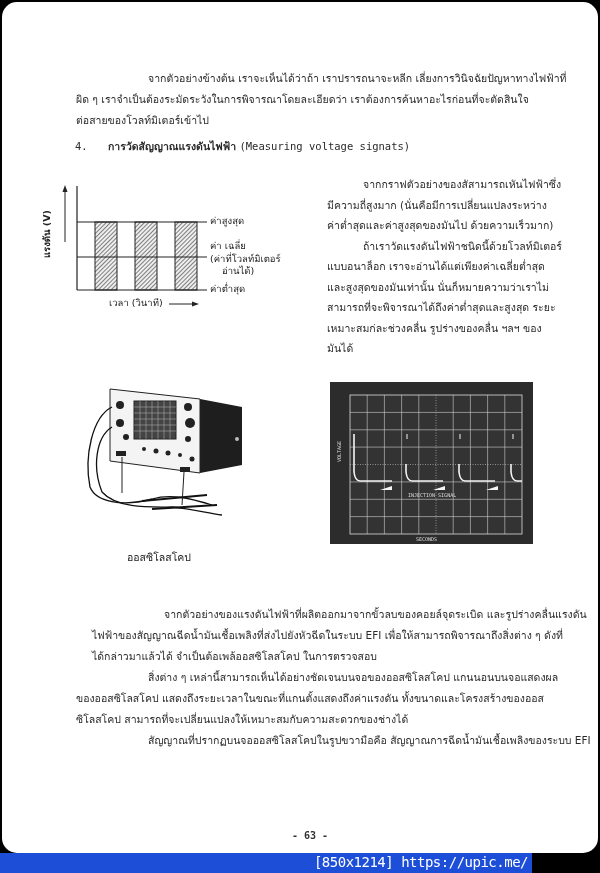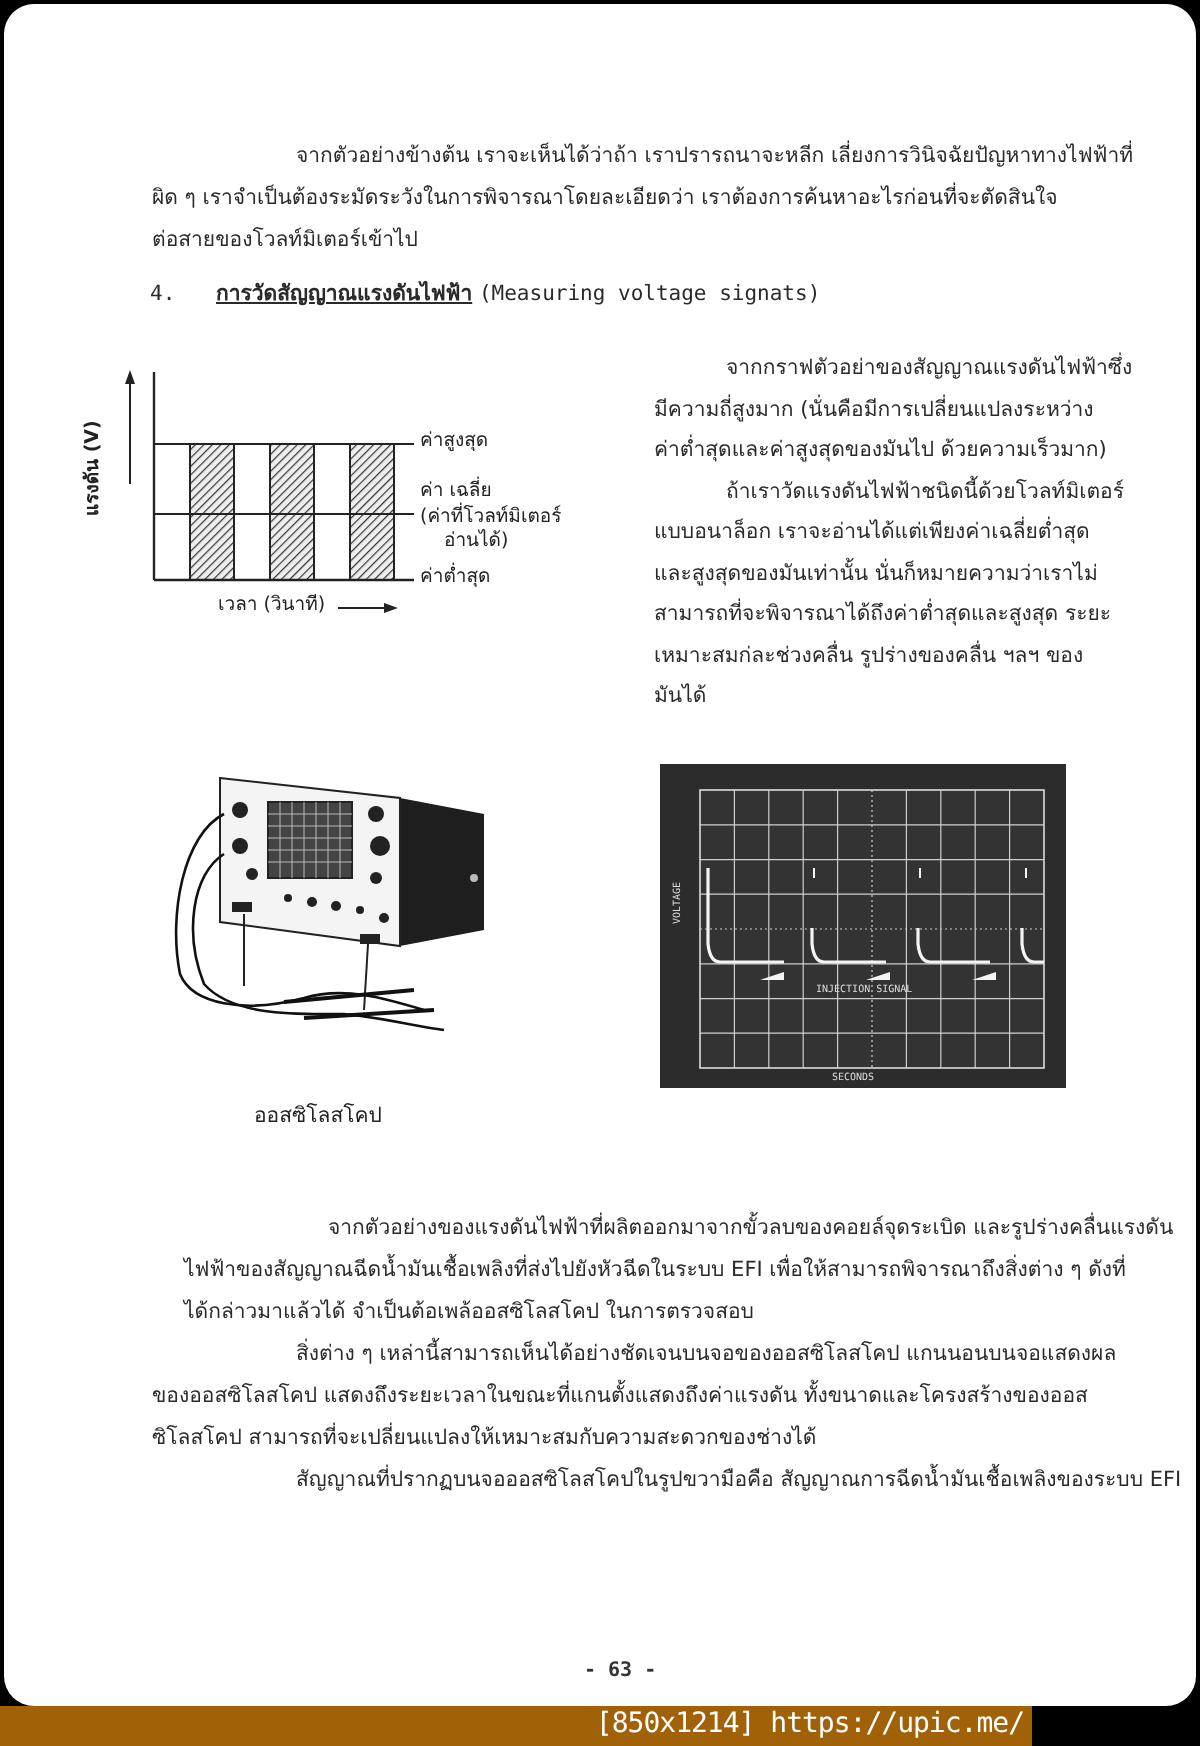--- a/index.html
+++ b/index.html
@@ -1,28 +1,28 @@
 <!DOCTYPE html>
 <html><head>
 <meta charset="utf-8">
 <style>
   html, body { margin:0; padding:0; }
   body { width:600px; height:873px; background:#000; position:relative; overflow:hidden;
          font-family:"DejaVu Sans", sans-serif; }
   .page { position:absolute; left:2px; top:2px; width:596px; height:851px; background:#fff; overflow:hidden;border-radius:15px; }
-  .footer-bar { position:absolute; left:0; top:853px; width:516px; height:20px; background:#a16207; }
+  .footer-bar { position:absolute; left:0; top:853px; width:516px; height:20px; background:#1d4ed8;padding-left:16px; }
   .footer-bar .wm { position:absolute; right:4px; top:1px; color:#fff; font-size:14px;
                     font-family:"DejaVu Sans Mono", monospace; letter-spacing:-0.5px; }
   .txt { position:absolute; color:#2a2a2a; font-size:10.5px; line-height:21px; white-space:nowrap;
          font-family:"DejaVu Sans", sans-serif; }
   .indent { display:inline-block; width:72px; }
   .mono { font-family:"DejaVu Sans Mono", monospace; font-size:10.5px; }
   .heading { position:absolute; left:73px; top:136px; font-size:10.5px; color:#2a2a2a; white-space:nowrap; }
   .heading .num { display:inline-block; width:33px; font-family:"DejaVu Sans Mono", monospace; }
-  .heading .th { text-decoration:underline; font-weight:bold; }
+  .heading .th { font-weight:bold; }
   
   .graph { position:absolute; left:55px; top:180px; width:265px; height:130px; }
   .graph svg { position:absolute; left:0; top:0; }
   .glabel { position:absolute; font-size:9.5px; color:#222; white-space:nowrap; line-height:12px; }
   
   .scope-fig { position:absolute; left:80px; top:385px; width:170px; height:135px; }
   .scope-cap { position:absolute; left:125px; top:547px; font-size:10.5px; color:#222; }
   .osc { position:absolute; left:328px; top:380px; width:203px; height:162px; background:#2e2e2e; }
   .osc .lbl { position:absolute; color:#ddd; font-size:5px; font-family:"DejaVu Sans Mono", monospace; white-space:nowrap; }
   .pageno { position:absolute; left:290px; top:828px; font-size:10px; color:#333; font-family:"DejaVu Sans Mono", monospace; font-weight:bold; }
@@ -71,21 +71,21 @@
     <div class="glabel" style="left:-16px; top:76px; transform:rotate(-90deg); transform-origin:left top; font-weight:bold;">แรงดัน (V)</div>
     <div class="glabel" style="left:52px; top:115px; font-weight:normal;">เวลา (วินาที)</div>
     <div class="glabel" style="left:153px; top:33px;">ค่าสูงสุด</div>
     <div class="glabel" style="left:153px; top:58px;">ค่า เฉลี่ย</div>
     <div class="glabel" style="left:153px; top:71px;">(ค่าที่โวลท์มิเตอร์</div>
     <div class="glabel" style="left:165px; top:83px;">อ่านได้)</div>
     <div class="glabel" style="left:153px; top:101px;">ค่าต่ำสุด</div>
   </div>
 
   <div class="txt" style="left:325px; top:172px; line-height:20.5px;">
-    <div><span style="display:inline-block;width:36px;"></span><span>จากกราฟตัวอย่าของสัญญาณแรงดันไฟฟ้าซึ่ง</span></div>
+    <div><span style="display:inline-block;width:36px;"></span><span>จากกราฟตัวอย่างของสัสามารถเหันไฟฟ้าซึ่ง</span></div>
     <div><span>มีความถี่สูงมาก  (นั่นคือมีการเปลี่ยนแปลงระหว่าง</span></div>
     <div><span>ค่าต่ำสุดและค่าสูงสุดของมันไป  ด้วยความเร็วมาก)</span></div>
     <div><span style="display:inline-block;width:36px;"></span><span>ถ้าเราวัดแรงดันไฟฟ้าชนิดนี้ด้วยโวลท์มิเตอร์</span></div>
     <div><span>แบบอนาล็อก  เราจะอ่านได้แต่เพียงค่าเฉลี่ยต่ำสุด</span></div>
     <div><span>และสูงสุดของมันเท่านั้น  นั่นก็หมายความว่าเราไม่</span></div>
     <div><span>สามารถที่จะพิจารณาได้ถึงค่าต่ำสุดและสูงสุด  ระยะ</span></div>
     <div><span>เหมาะสมก่ละช่วงคลื่น  รูปร่างของคลื่น  ฯลฯ  ของ</span></div>
     <div><span>มันได้</span></div>
   </div>
 

